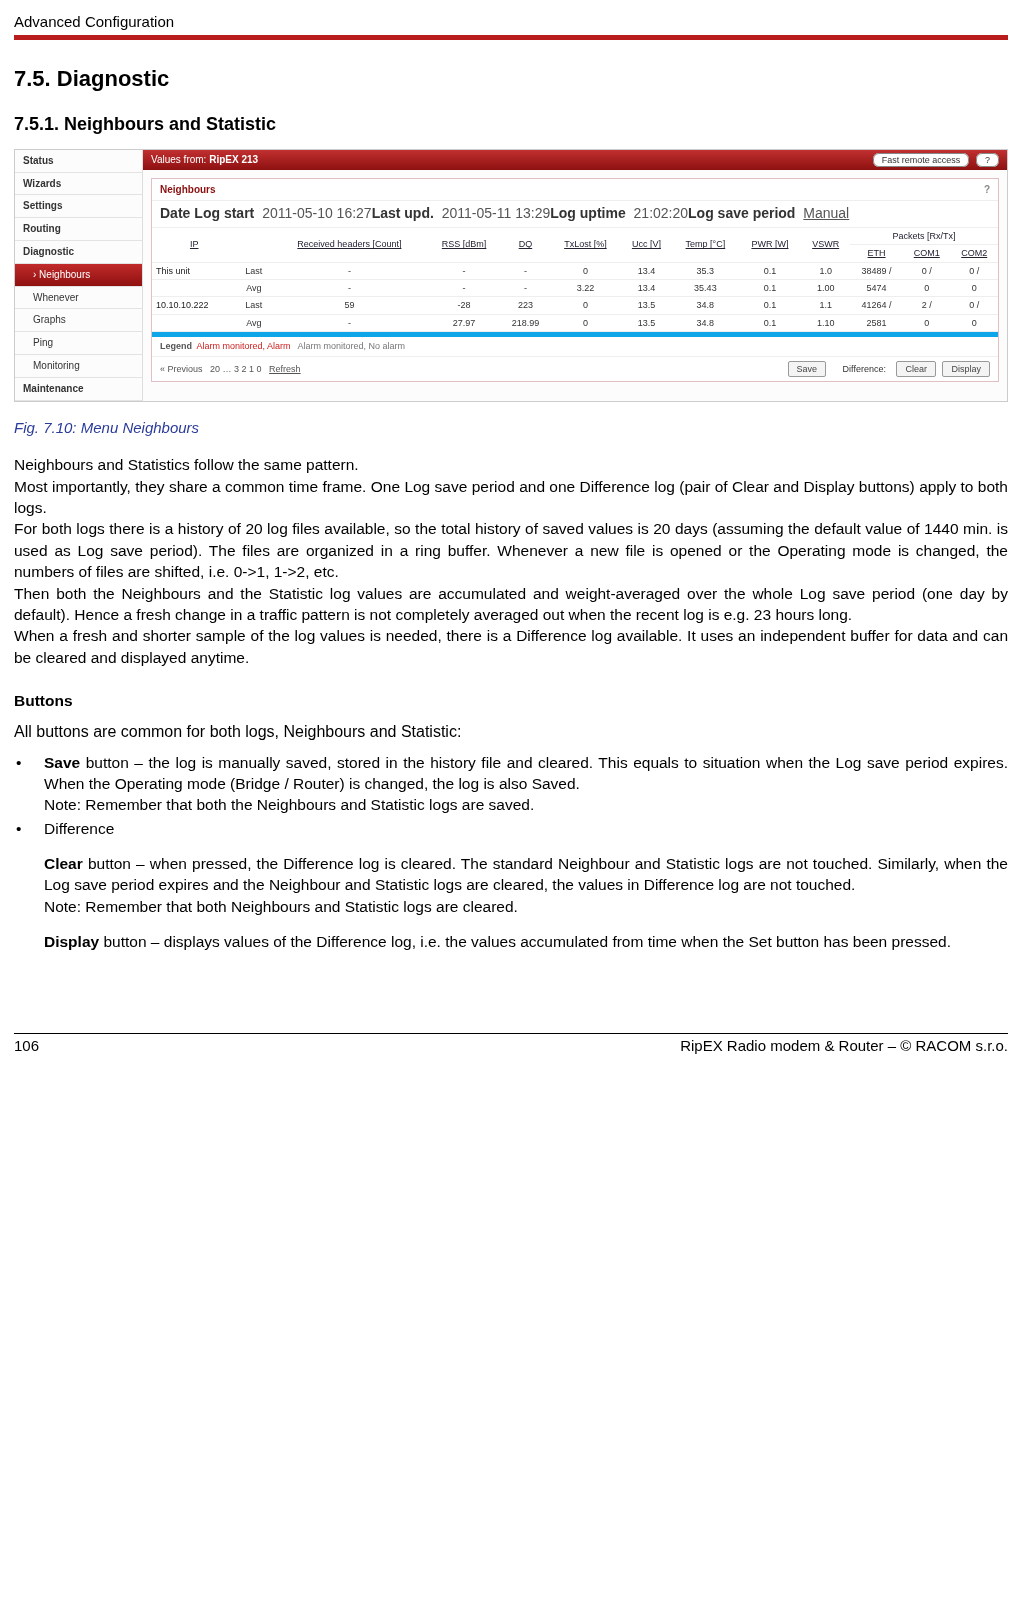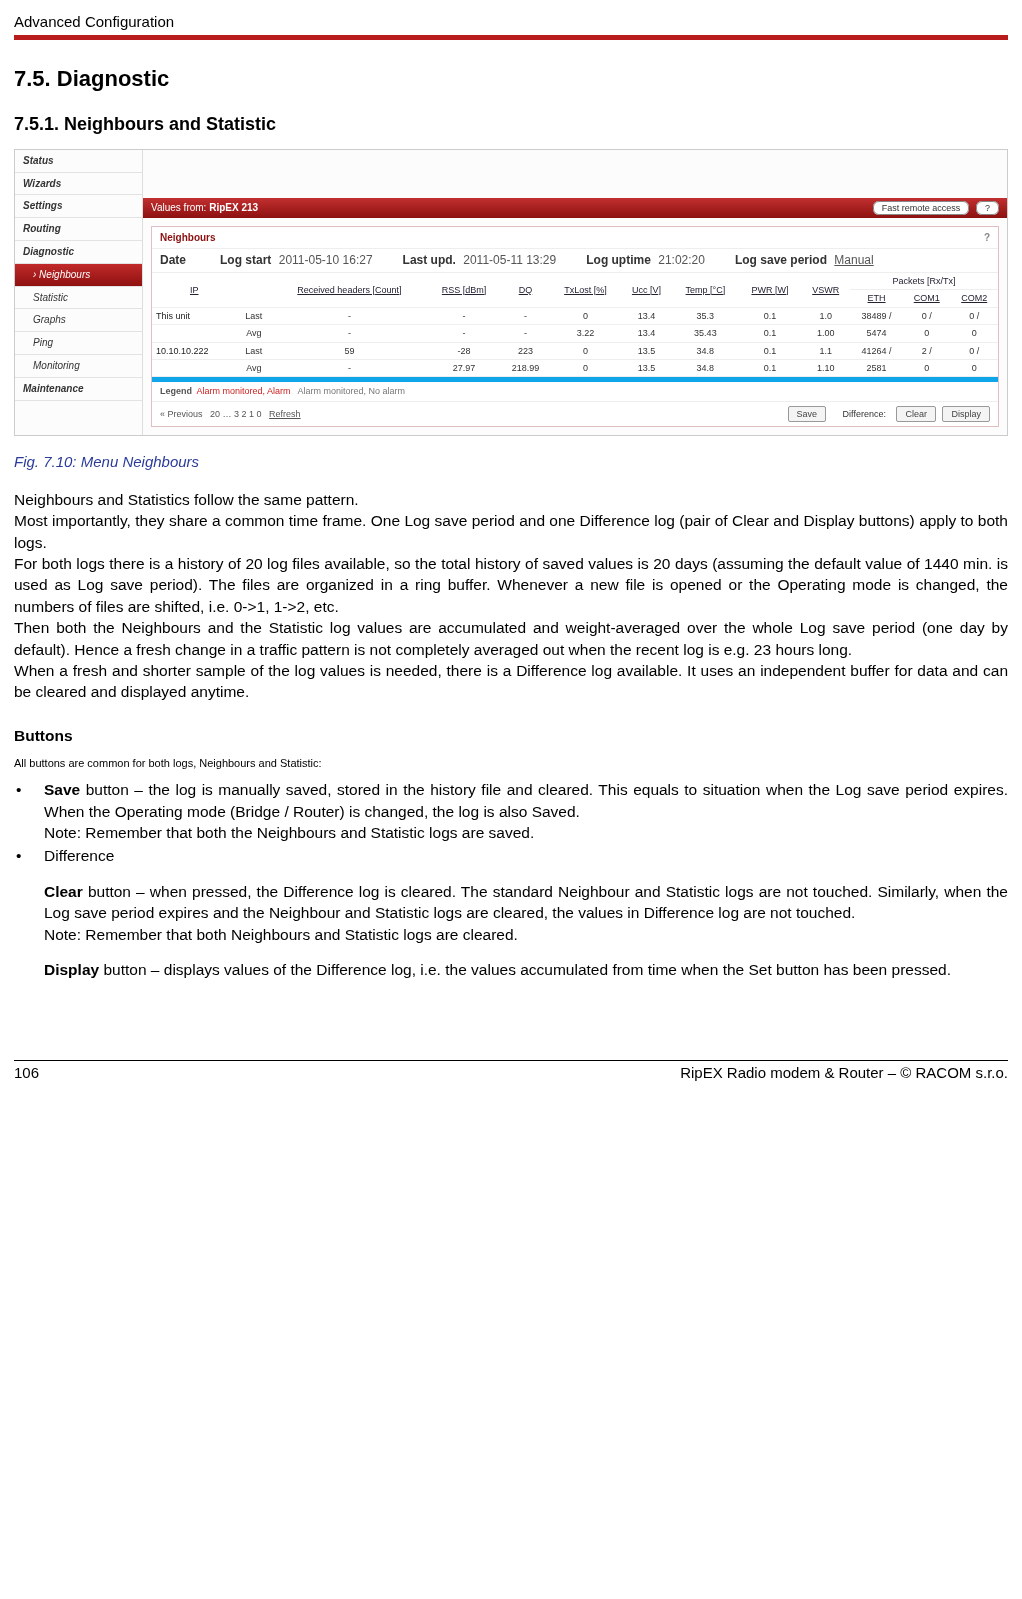--- a/index.html
+++ b/index.html
@@ -27,21 +27,20 @@
     border: 1px solid #ccc;
     background: #fcfcfc;
     display: flex;
     font-size: 10px;
     color: #444;
     margin-bottom: 16px;
   }
   .sidebar {
     width: 128px;
     border-right: 1px solid #ddd;
-    font-style: italic;
   }
   .sidebar .sitem {
     padding: 4px 8px;
     border-bottom: 1px solid #e3e3e3;
     font-size: 10px;
     color: #333;
     font-weight: bold;
   }
   .sidebar .sitem.sub {
     padding-left: 18px;
@@ -53,21 +52,20 @@
   }
   .pane { flex: 1; padding: 0; }
   .redbar {
     background: linear-gradient(#c23030,#8d1010);
     color: #fff;
     padding: 3px 8px;
     display: flex;
     align-items: center;
     justify-content: space-between;
     font-size: 10px;
-    margin-top: 48px;
   }
   .redbar .fastbtn {
     background: #fff;
     color: #333;
     padding: 1px 8px;
     border: 1px solid #888;
     font-size: 9px;
     border-radius: 6px;
   }
   .innerpanel {
@@ -77,22 +75,21 @@
   }
   .panel-title {
     color: #8a1010;
     font-weight: bold;
     padding: 4px 8px;
     border-bottom: 1px solid #eee;
   }
   .metabar {
     padding: 3px 8px;
     display: flex;
-    gap: 30px;
-    font-size: 12px;
+    font-size: 14px;
     color: #555;
     border-bottom: 1px solid #eee;
   }
   .metabar span.label { font-weight: bold; color:#333; margin-right:4px; }
   .tbl { width: 100%; border-collapse: collapse; font-size: 9px; }
   .tbl th, .tbl td {
     padding: 2px 4px;
     text-align: center;
     color: #333;
     border-bottom: 1px solid #eee;
@@ -163,21 +160,21 @@
 <div class="h3">7.5.1. Neighbours and Statistic</div>
 
 <div class="figure">
   <div class="sidebar">
     <div class="sitem">Status</div>
     <div class="sitem">Wizards</div>
     <div class="sitem">Settings</div>
     <div class="sitem">Routing</div>
     <div class="sitem">Diagnostic</div>
     <div class="sitem sub active">› <span>Neighbours</span></div>
-    <div class="sitem sub">Statistic</div>
+    <div class="sitem sub">Whenever</div>
     <div class="sitem sub">Graphs</div>
     <div class="sitem sub">Ping</div>
     <div class="sitem sub">Monitoring</div>
     <div class="sitem">Maintenance</div>
   </div>
   <div class="pane">
     <div class="redbar">
       <div>
         <span>Values from:</span>
         <b>RipEX 213</b>
@@ -313,21 +310,21 @@
 <div class="bodytext">
   <p class="para">Neighbours and Statistics follow the same pattern.</p>
   <p class="para">Most importantly, they share a common time frame. One Log save period and one Difference log (pair of Clear and Display buttons) apply to both logs.</p>
   <p class="para">For both logs there is a history of 20 log files available, so the total history of saved values is 20 days (assuming the default value of 1440 min. is used as Log save period). The files are organized in a ring buffer. Whenever a new file is opened or the Operating mode is changed, the numbers of files are shifted, i.e. 0-&gt;1, 1-&gt;2, etc.</p>
   <p class="para">Then both the Neighbours and the Statistic log values are accumulated and weight-averaged over the whole Log save period (one day by default). Hence a fresh change in a traffic pattern is not completely averaged out when the recent log is e.g. 23 hours long.</p>
   <p class="para">When a fresh and shorter sample of the log values is needed, there is a Difference log available. It uses an independent buffer for data and can be cleared and displayed anytime.</p>
 </div>
 
 <div class="subhead">Buttons</div>
 
-<p style="font-size:11px;">All buttons are common for both logs, Neighbours and Statistic:</p>
+<p style="font-size:16px;">All buttons are common for both logs, Neighbours and Statistic:</p>
 
 <ul class="buttons-list">
   <li>
     <b>Save</b><span> button – the log is manually saved, stored in the history file and cleared. This equals to situation when the Log save period expires. When the Operating mode (Bridge / Router) is changed, the log is also Saved.</span><br>
     <span>Note: Remember that both the Neighbours and Statistic logs are saved.</span>
   </li>
   <li>
     <span>Difference</span>
     <div class="inner">
       <p><b>Clear</b><span> button – when pressed, the Difference log is cleared. The standard Neighbour and Statistic logs are not touched. Similarly, when the Log save period expires and the Neighbour and Statistic logs are cleared, the values in Difference log are not touched.</span><br>

